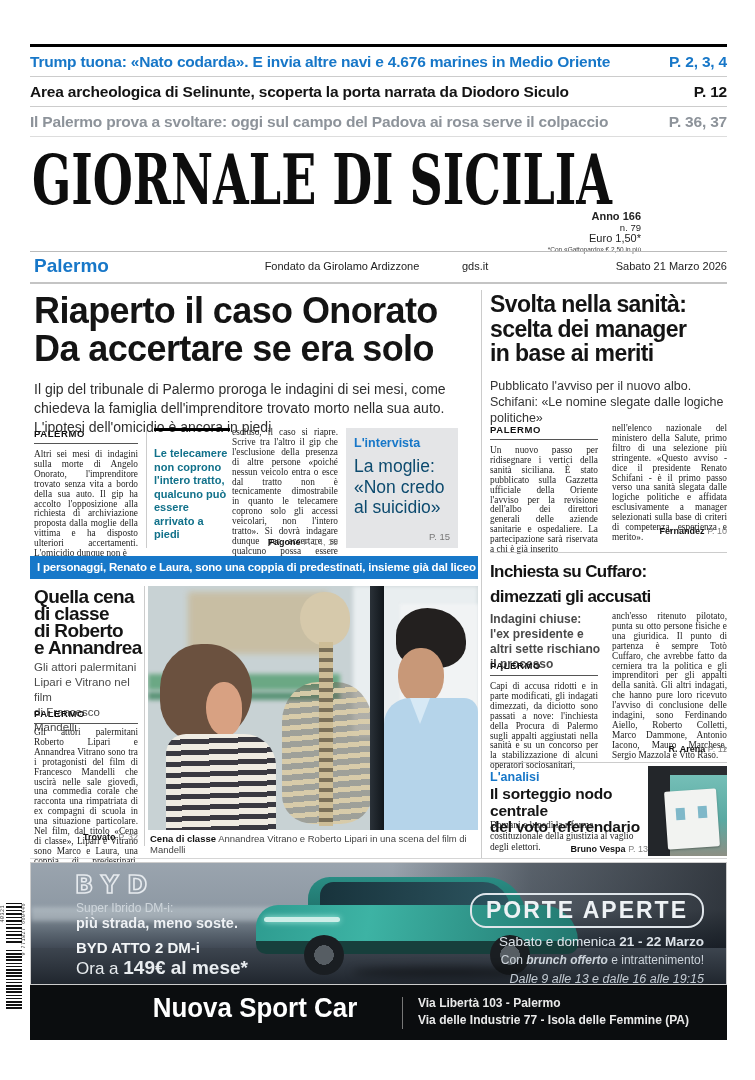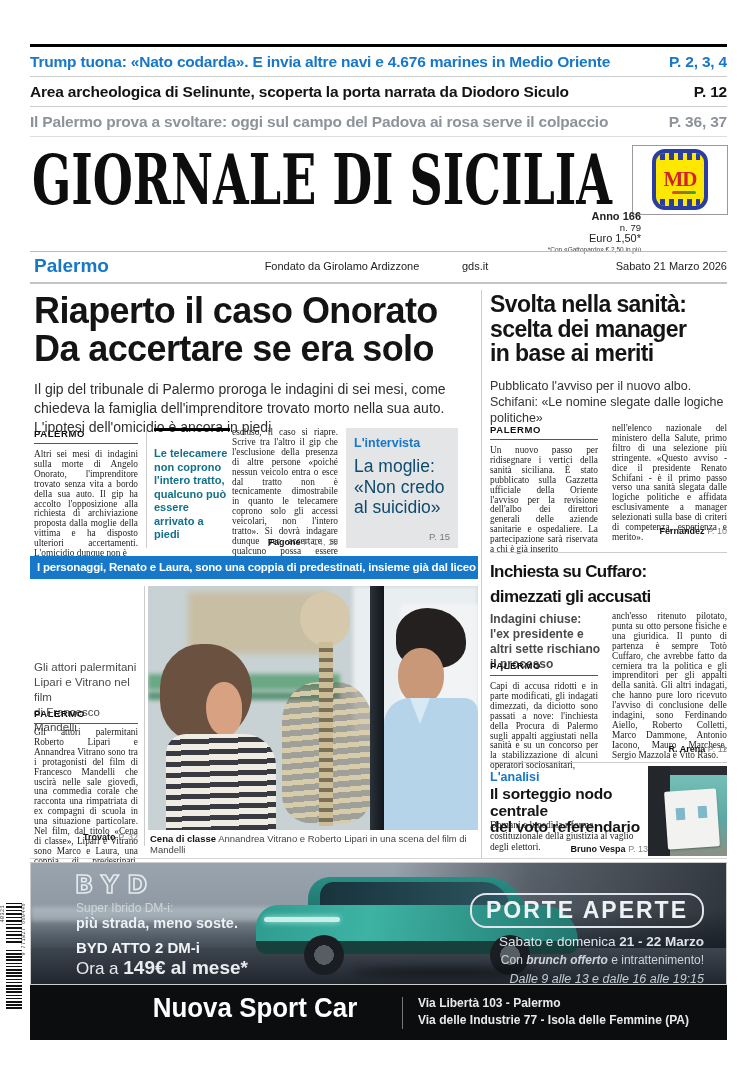--- a/index.html
+++ b/index.html
@@ -100,30 +100,20 @@
     </div>
     <div class="toprow" style="border-bottom:1px solid #ddd;">
       <span class="c-gray">Il Palermo prova a svoltare: oggi sul campo del Padova ai rosa serve il colpaccio</span>
       <span class="c-gray pg">P. 36, 37</span>
     </div>
   </div>
 
   <svg class="masthead-svg" width="585" height="76">
     <text x="0" y="62" font-family="DejaVu Serif, serif" font-weight="bold" font-size="70" fill="#0d0d0d" textLength="580" lengthAdjust="spacingAndGlyphs">GIORNALE DI SICILIA</text>
   </svg>
-  <div class="mdbox">
-    <div class="mdinner">
-      <div class="mdyellow">
-        <div class="sprock" style="top:0;"></div>
-        <div class="sprock" style="bottom:0;"></div>
-        <div class="mdtxt">MD</div>
-        <div class="mdswoosh"></div>
-      </div>
-    </div>
-  </div>
   <div class="pricebox">
     <div class="b1">Anno 166</div>
     <div class="b2">n. 79</div>
     <div class="b3">Euro 1,50*</div>
     <div class="b4">*Con «Gattopardo» € 2,50 in più</div>
   </div>
 
   <div class="dl-rule1"></div>
   <div class="edition">Palermo</div>
   <div class="dl-mid" style="left:252px;width:180px;text-align:center;">Fondato da Girolamo Ardizzone</div>
@@ -151,20 +141,24 @@
   </div>
 
   <div class="intbox">
     <div class="lbl">L'intervista</div>
     <div class="qt">La moglie: «Non credo al suicidio»</div>
     <div class="pg">P. 15</div>
   </div>
 
   <div class="banner">I personaggi, Renato e Laura, sono una coppia di predestinati, insieme già dal liceo</div>
 
+  <div class="abs headline prewrap" style="left:34px;top:588px;width:112px;font-size:19px;line-height:17px;">Quella cena
+di classe
+di Roberto
+e Annandrea</div>
   <div class="abs standfirst prewrap" style="left:34px;top:660px;width:110px;font-size:11.5px;line-height:15px;color:#4a4a4a;">Gli attori palermitani
 Lipari e Vitrano nel film
 di Francesco Mandelli</div>
   <div class="abs kicker" style="left:34px;top:708px;width:104px;">PALERMO</div>
   <div class="abs bodytxt" style="left:34px;top:728px;width:104px;">Gli attori palermitani Roberto Lipari e Annandrea Vitrano sono tra i protagonisti del film di Francesco Mandelli che uscirà nelle sale giovedì, una commedia corale che racconta una rimpatriata di ex compagni di scuola in una situazione particolare. Nel film, dal titolo «Cena di classe», Lipari e Vitrano sono Marco e Laura, una coppia di predestinati, insieme già dal liceo.</div>
   <div class="abs byline" style="left:34px;top:832px;width:104px;">
     <span class="nm">Trovato</span>
     <span class="pg">P. 32</span>
   </div>
 

